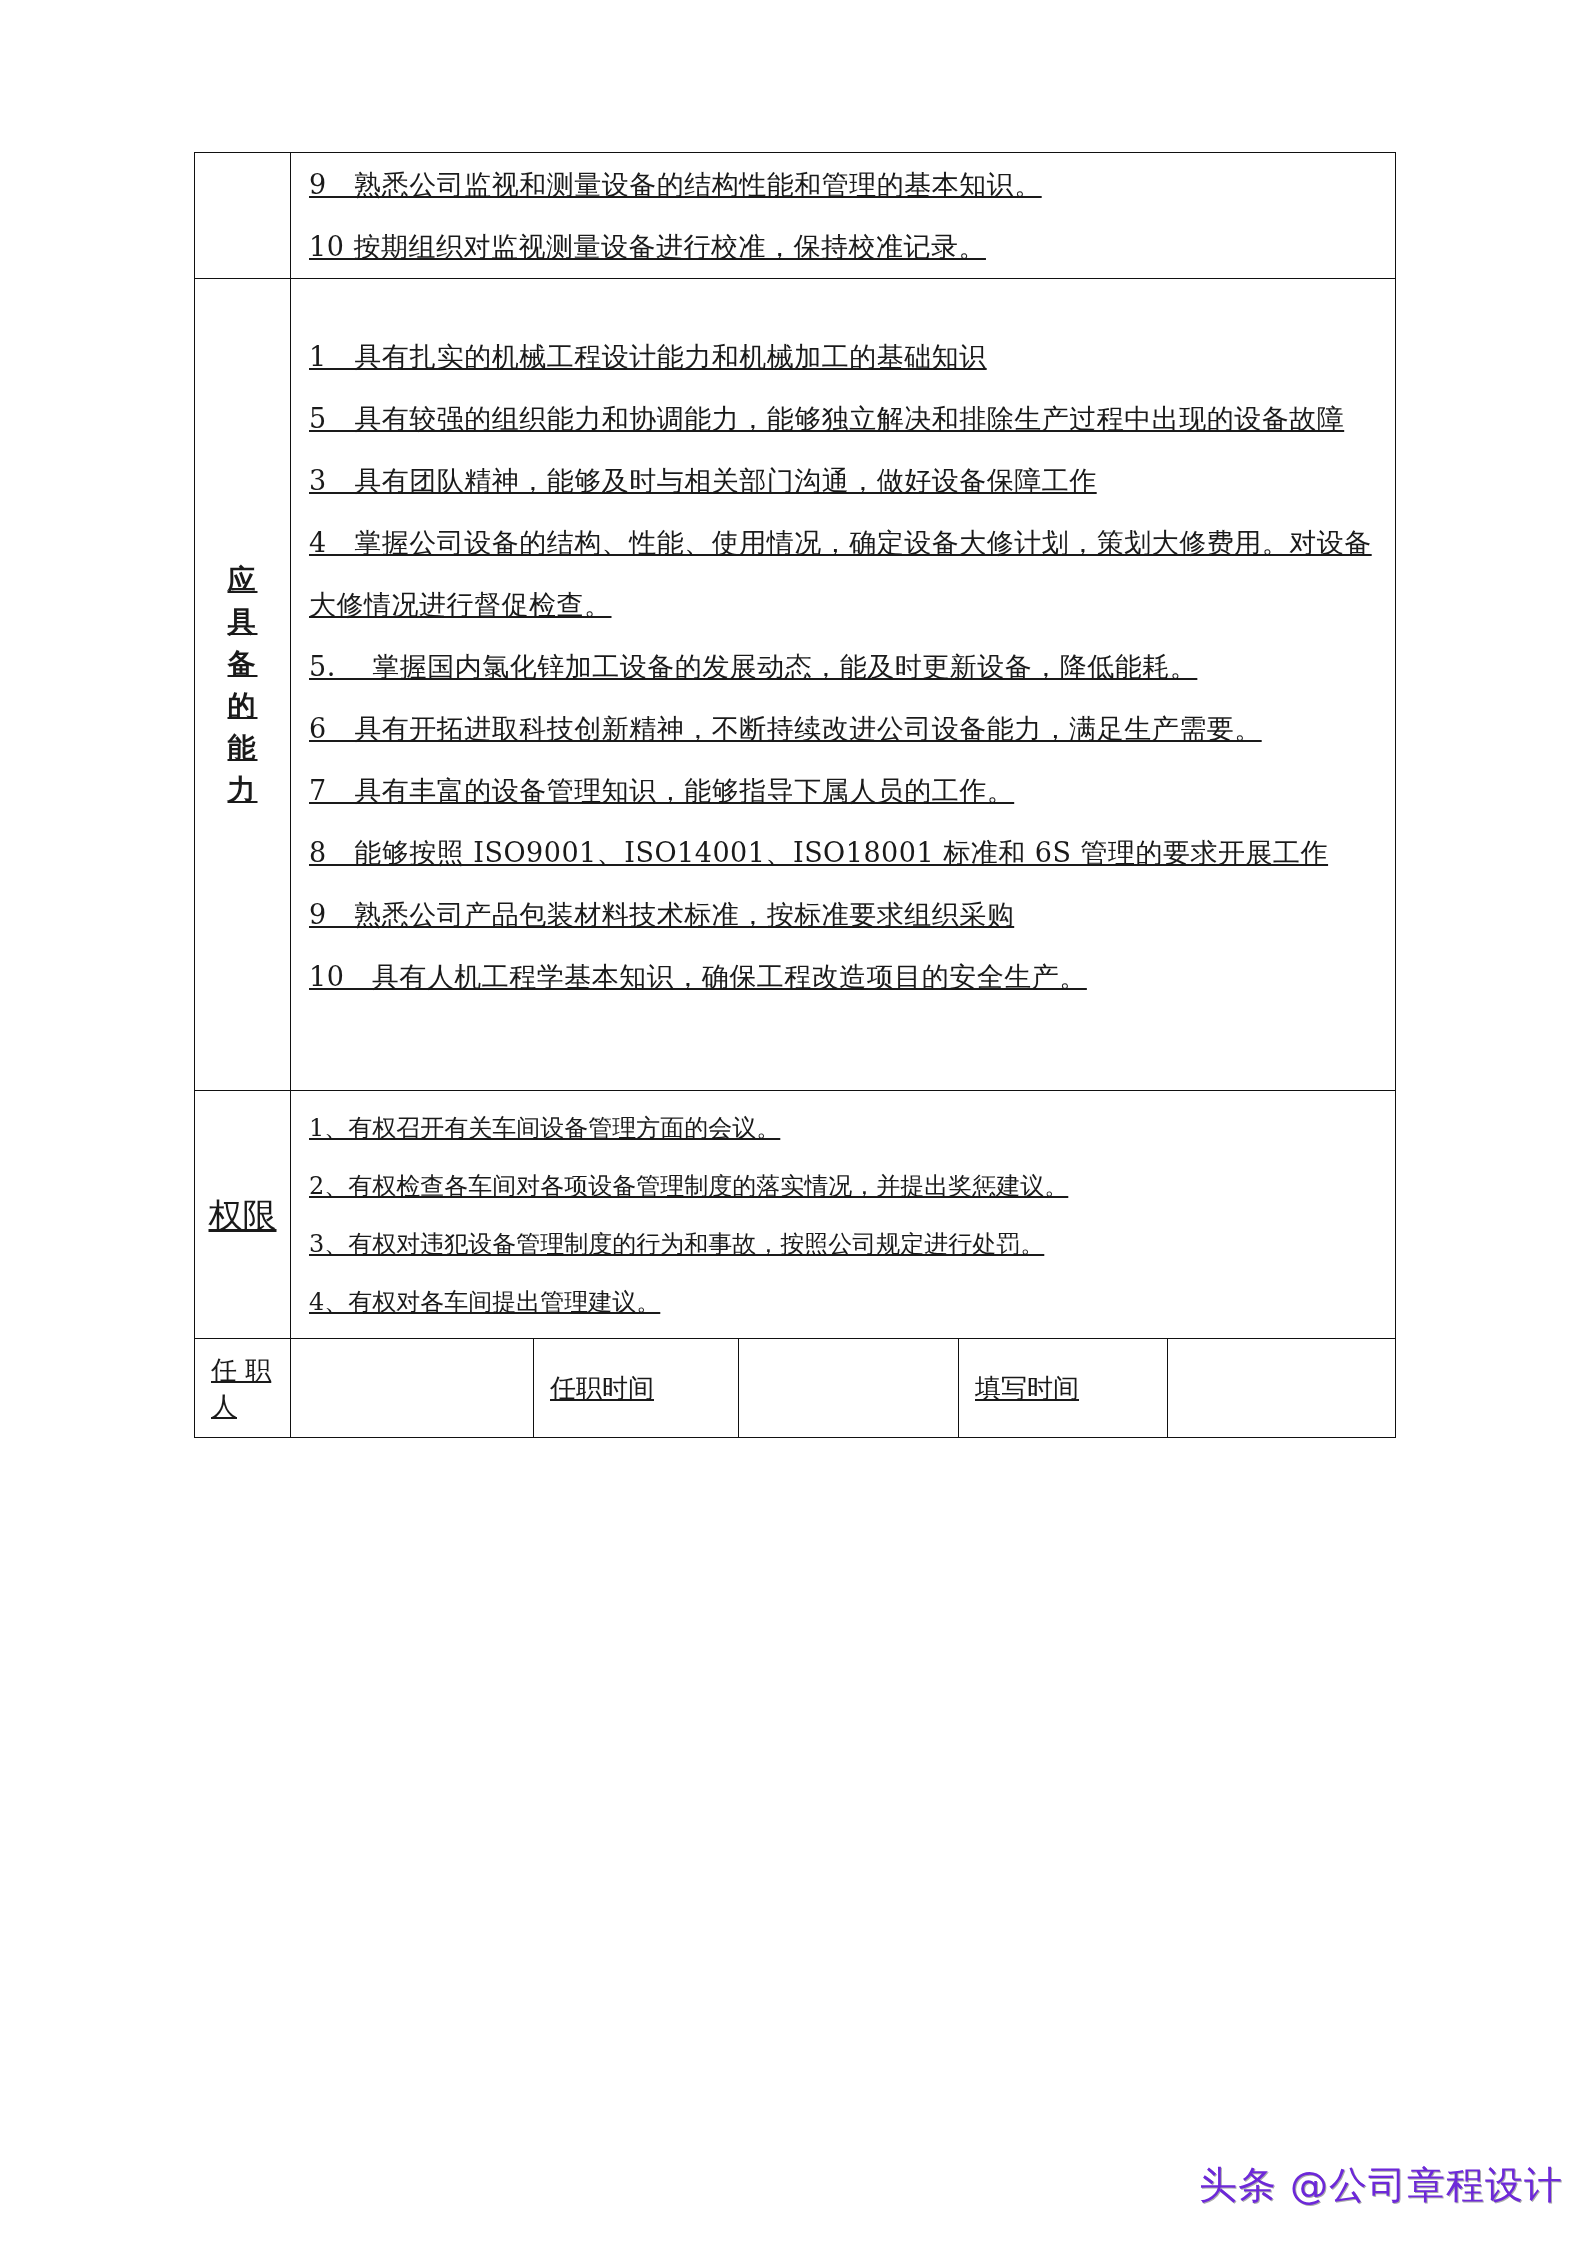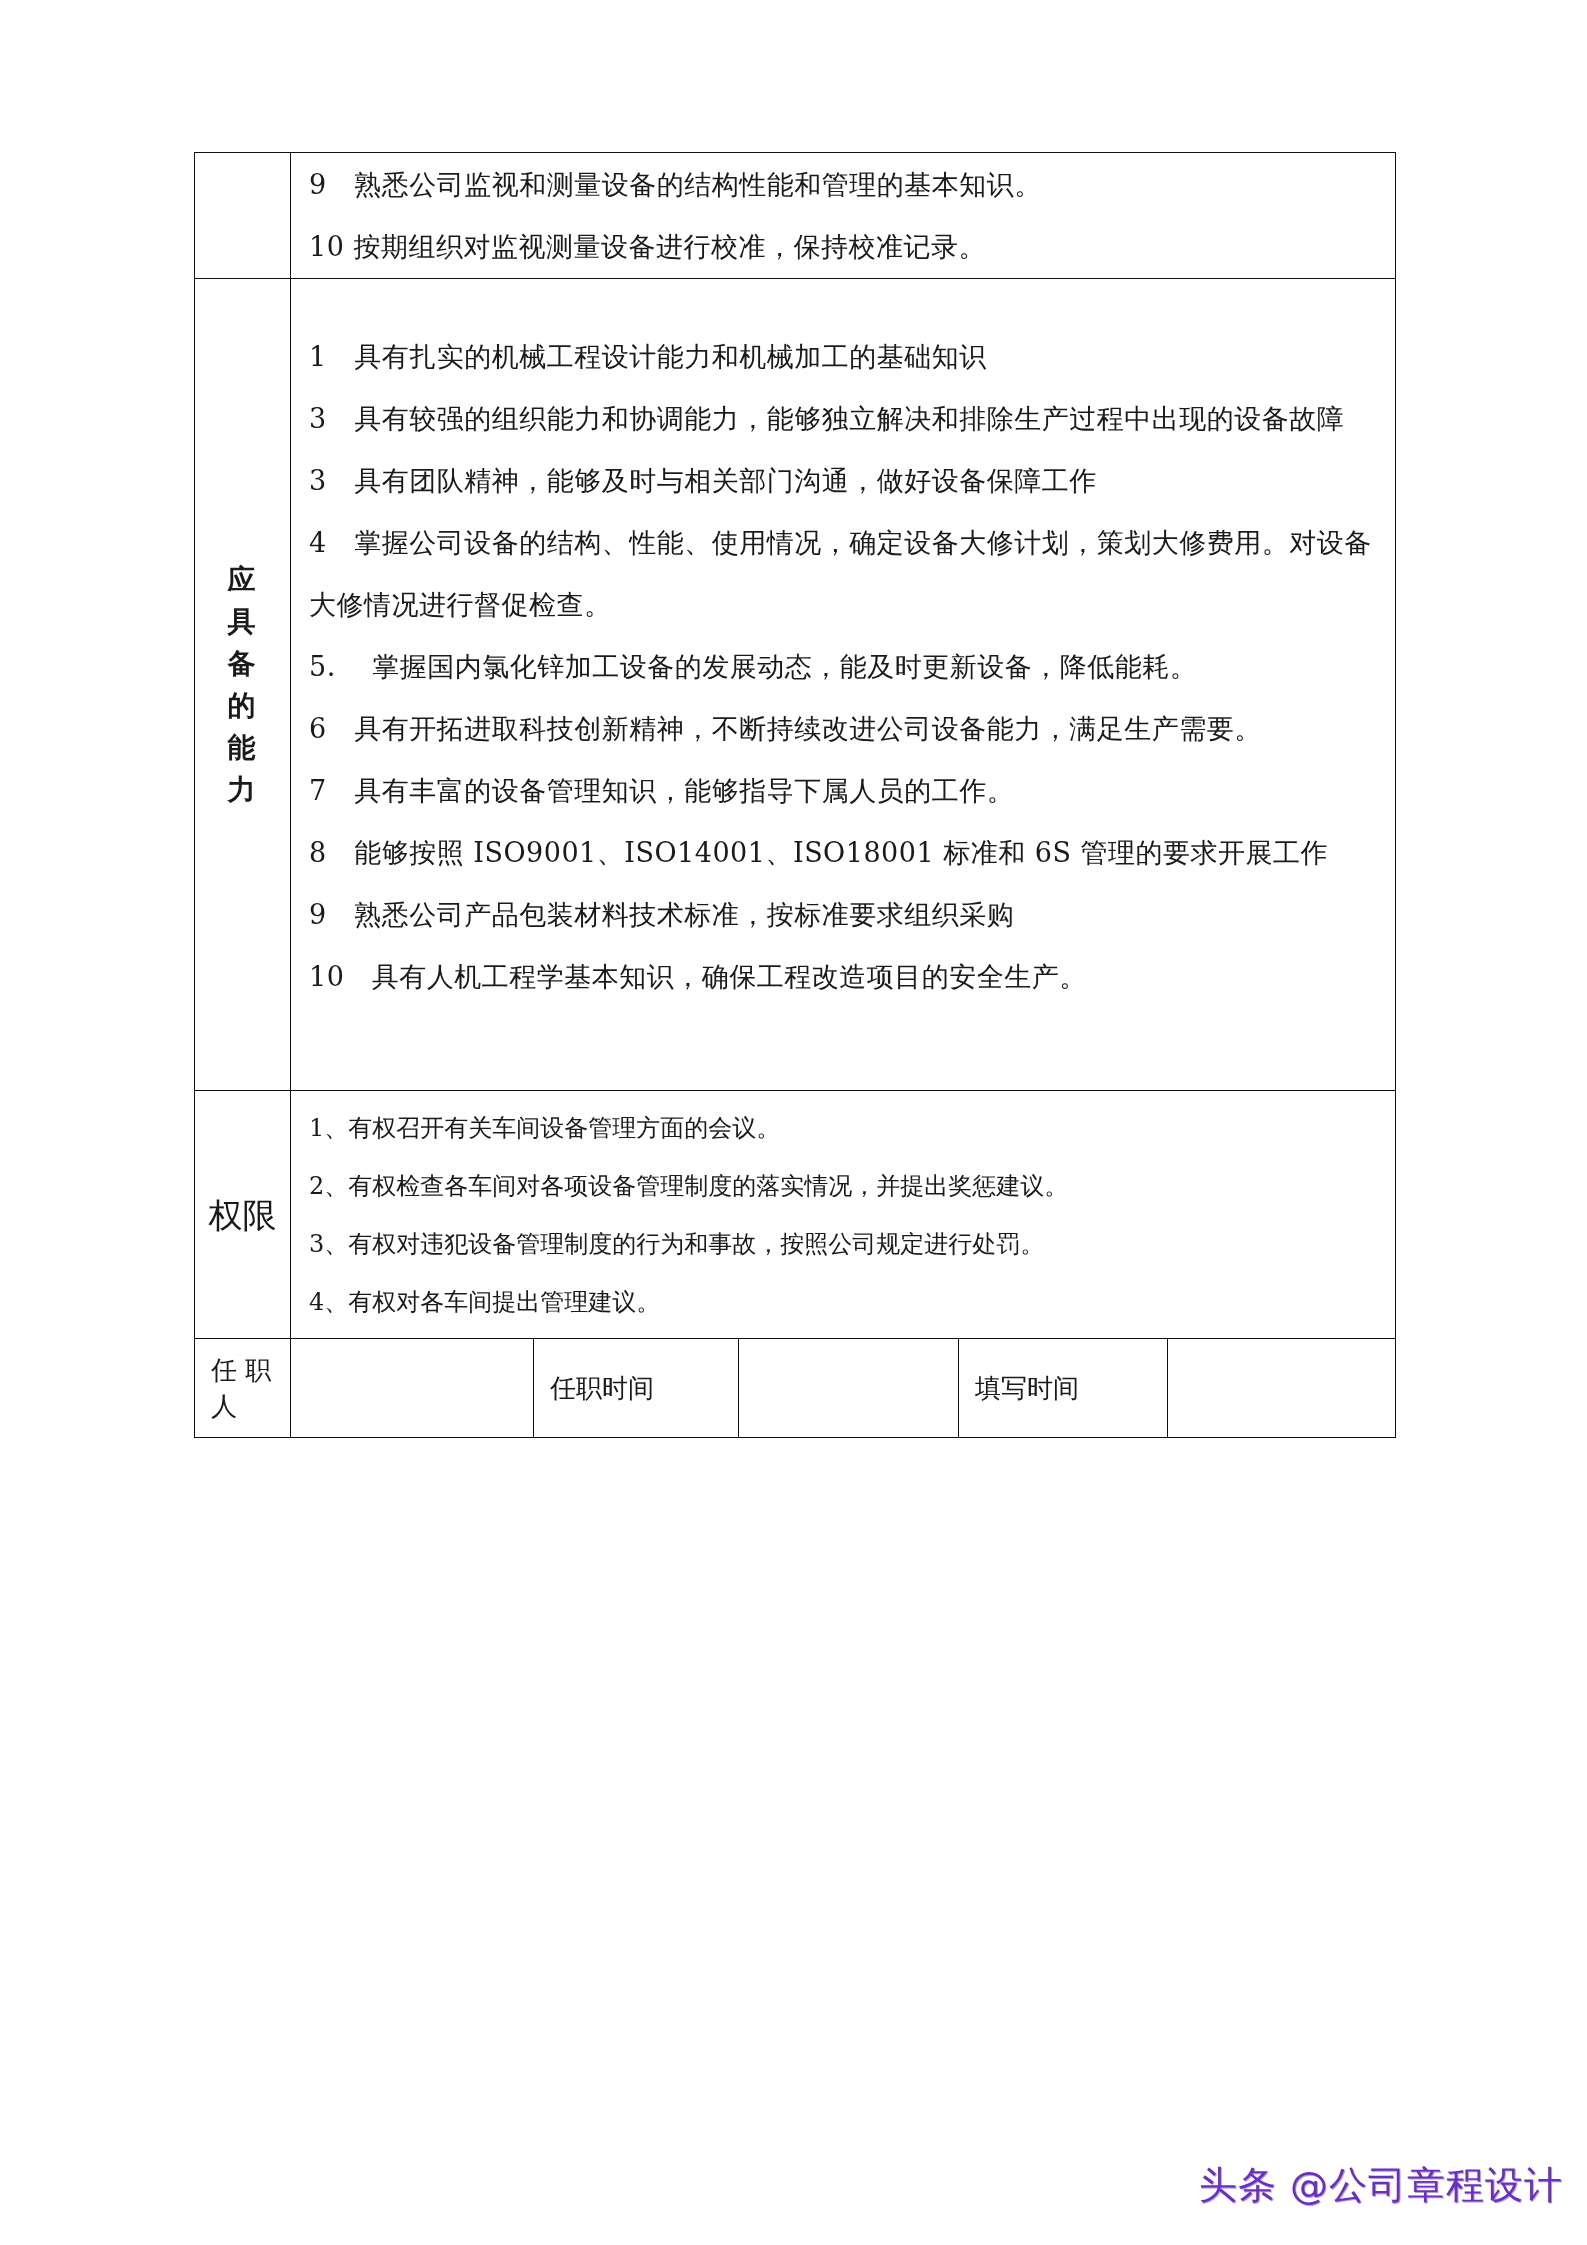--- a/index.html
+++ b/index.html
@@ -23,20 +23,21 @@
       height: 2245px;
       background: #ffffff;
     }
     table.job-table {
       position: absolute;
       left: 194px;
       top: 152px;
       width: 1201px;
       border-collapse: collapse;
       table-layout: fixed;
+      text-decoration: underline;
     }
     table.job-table td {
       border: 1.5px solid #111;
       vertical-align: middle;
       padding: 0;
     }
     .label-cell {
       width: 96px;
       text-align: center;
       font-size: 34px;
@@ -114,21 +115,21 @@
         <div class="line">9　熟悉公司监视和测量设备的结构性能和管理的基本知识。</div>
         <div class="line">10 按期组织对监视测量设备进行校准，保持校准记录。</div>
       </td>
     </tr>
 
     <tr class="row-ability">
       <td class="label-cell label-bold">应具备的能力</td>
       <td class="content-cell" colspan="5">
         <div class="ability-list">
           <div class="line">1　具有扎实的机械工程设计能力和机械加工的基础知识</div>
-          <div class="line wrap" style="width:1080px">3　具有较强的组织能力和协调能力，能够独立解决和排除生产过程中出现的设备故障</div>
+          <div class="line wrap" style="width:1080px">5　具有较强的组织能力和协调能力，能够独立解决和排除生产过程中出现的设备故障</div>
           <div class="line">3　具有团队精神，能够及时与相关部门沟通，做好设备保障工作</div>
           <div class="line wrap" style="width:1080px">4　掌握公司设备的结构、性能、使用情况，确定设备大修计划，策划大修费用。对设备大修情况进行督促检查。</div>
           <div class="line">5.　 掌握国内氯化锌加工设备的发展动态，能及时更新设备，降低能耗。</div>
           <div class="line">6　具有开拓进取科技创新精神，不断持续改进公司设备能力，满足生产需要。</div>
           <div class="line">7　具有丰富的设备管理知识，能够指导下属人员的工作。</div>
           <div class="line">8　能够按照 ISO9001、ISO14001、ISO18001 标准和 6S 管理的要求开展工作</div>
           <div class="line">9　熟悉公司产品包装材料技术标准，按标准要求组织采购</div>
           <div class="line">10　具有人机工程学基本知识，确保工程改造项目的安全生产。</div>
         </div>
       </td>

